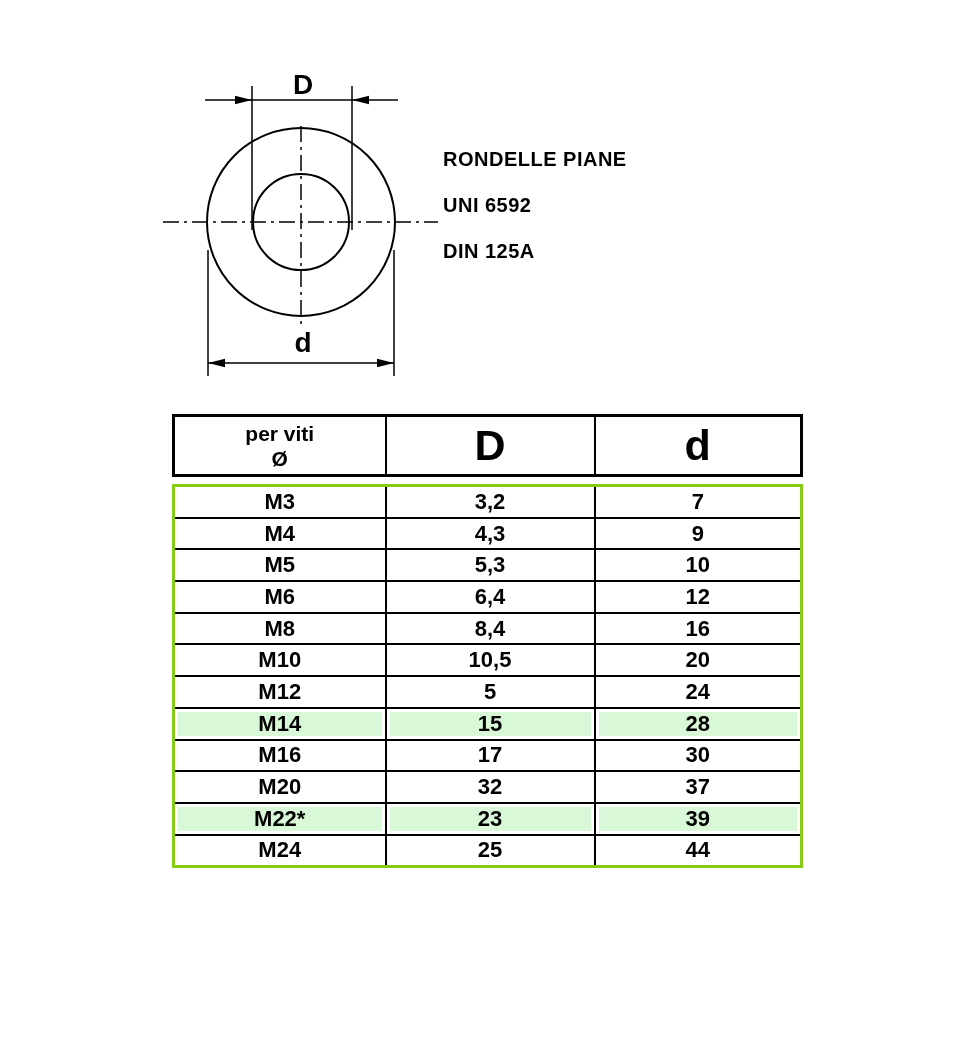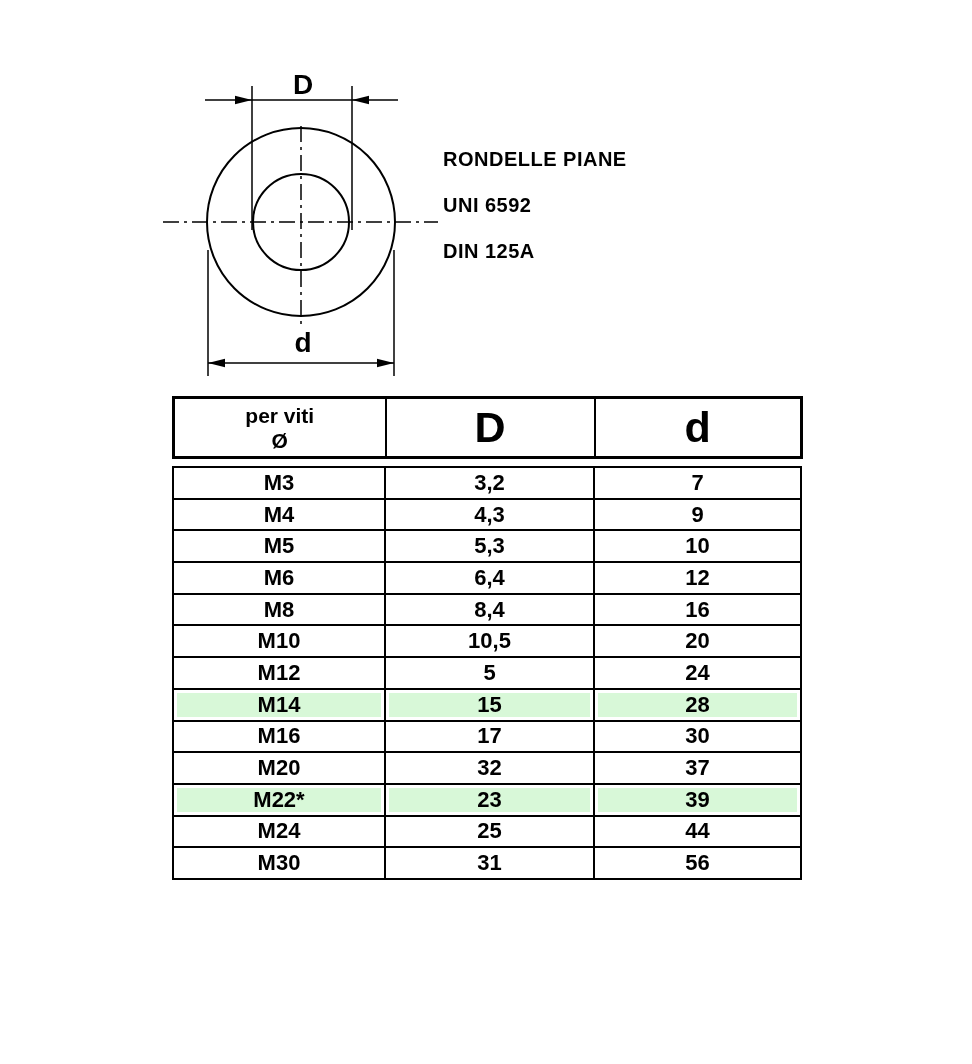--- a/index.html
+++ b/index.html
@@ -42,21 +42,21 @@
     line-height: 46px;
     color: #000000;
     letter-spacing: 0.5px;
     white-space: nowrap;
   }
 
   
   .table-wrap {
     position: absolute;
     left: 172px;
-    top: 396px;
+    top: 414px;
     width: 592px;
   }
   table {
     border-collapse: collapse;
     table-layout: fixed;
     width: 628px;
     font-weight: bold;
     color: #000000;
   }
   col.c1 { width: 212px; }
@@ -77,21 +77,21 @@
   .head-col1 {
     font-size: 21px;
     line-height: 25px;
   }
   .head-dim {
     font-size: 43px;
     line-height: 43px;
   }
 
   .body-table {
-    border: 1px solid #84cc16;
+    border: 3px solid #84cc16;
   }
   .body-table td {
     border: 2px solid #000000;
     text-align: center;
     vertical-align: middle;
     height: 29.7px;
     font-size: 22px;
     padding: 0;
   }
   .body-table tr.hl td {
@@ -215,22 +215,17 @@
           <tr class="hl">
             <td>M22*</td>
             <td>23</td>
             <td>39</td>
           </tr>
           <tr>
             <td>M24</td>
             <td>25</td>
             <td>44</td>
           </tr>
-          <tr>
-            <td>M30</td>
-            <td>31</td>
-            <td>56</td>
-          </tr>
         </tbody>
     </table>
 
   </div>
 </div>
 
 </body></html>

